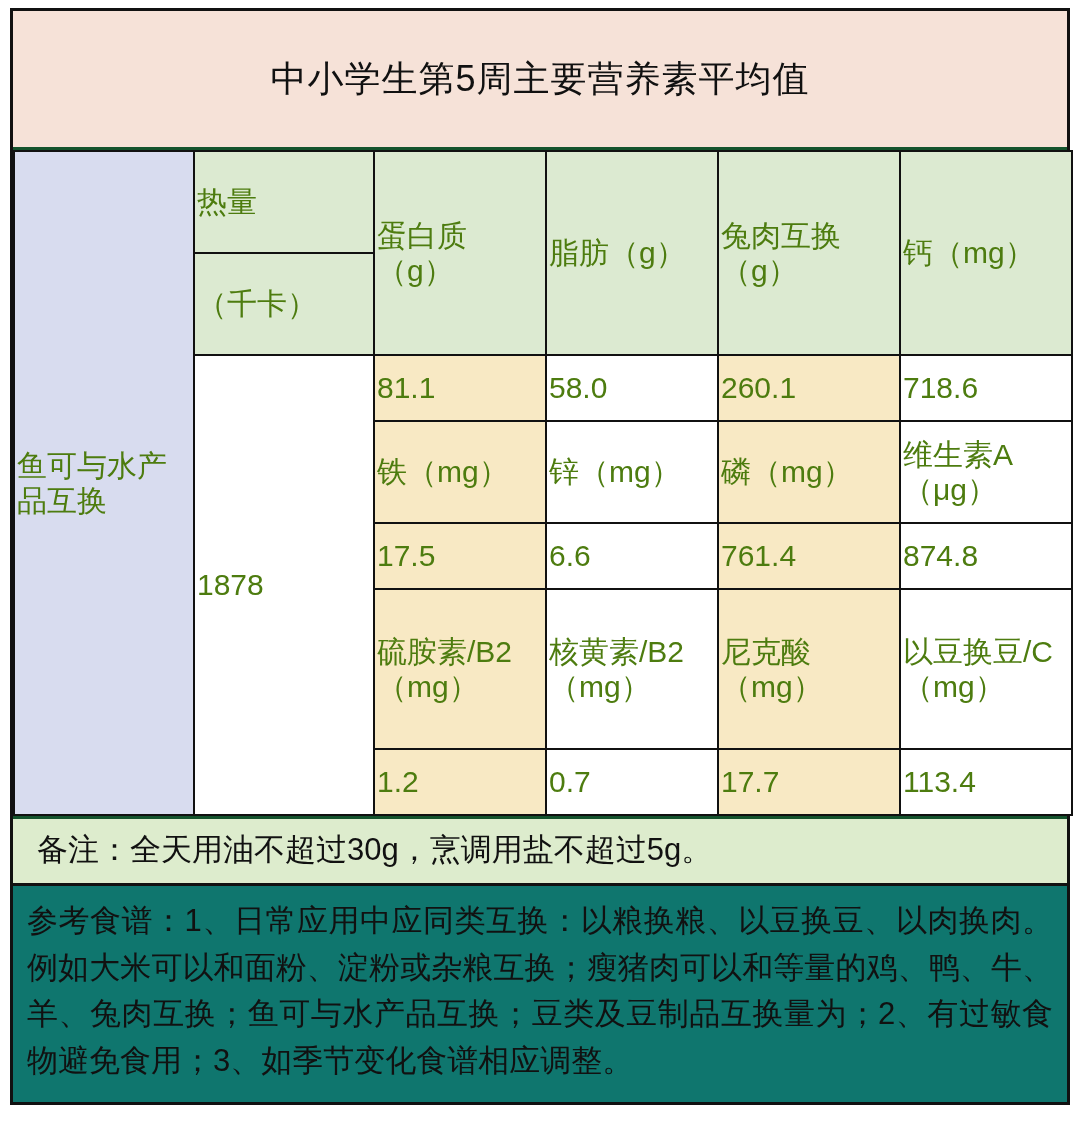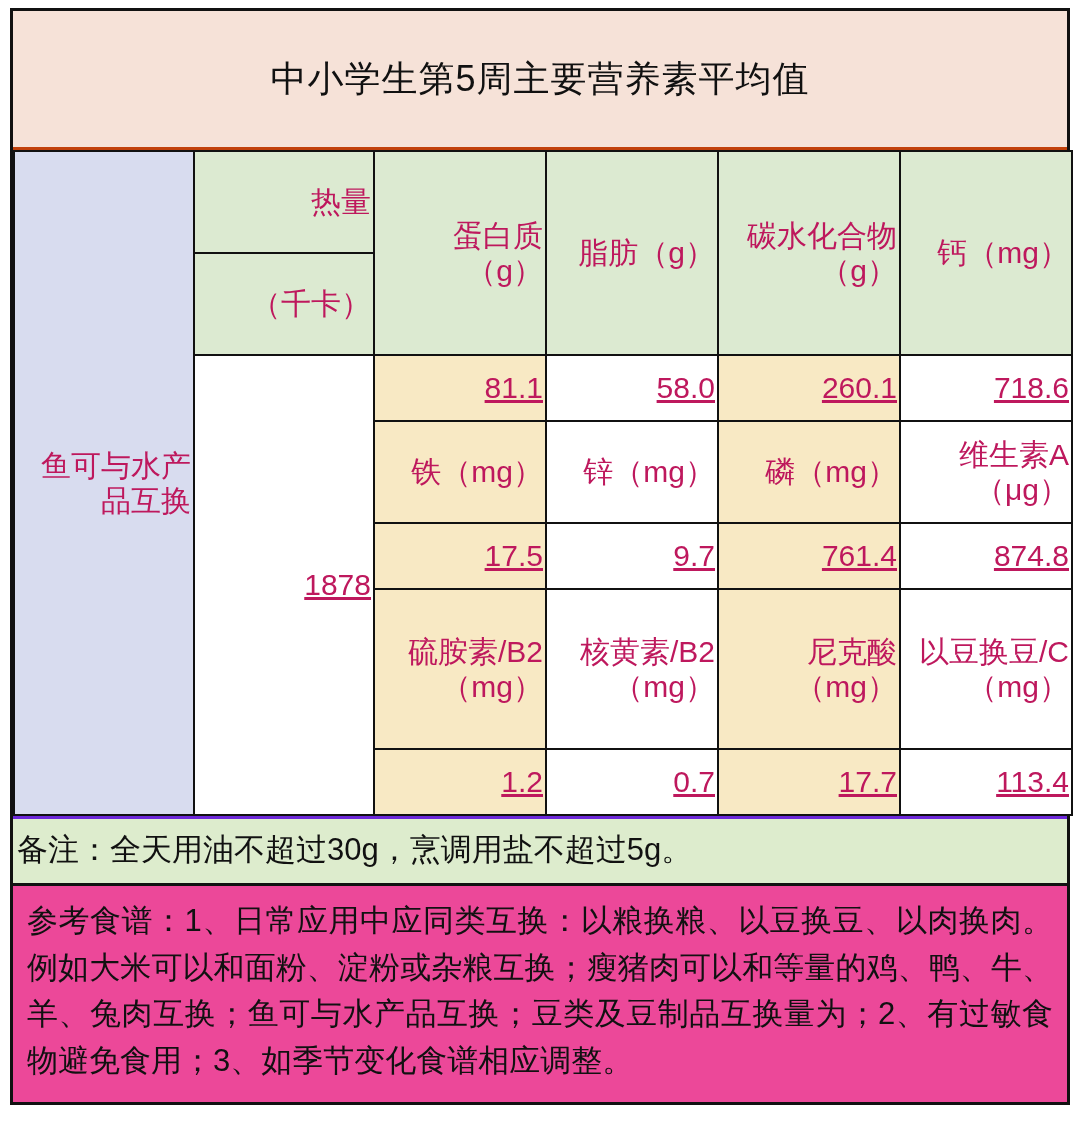--- a/index.html
+++ b/index.html
@@ -14,44 +14,44 @@
     color: #1a1a1a;
   }
   .sheet {
     width: 1060px;
     margin: 8px auto 0 auto;
     border: 3px solid #111111;
     box-sizing: border-box;
   }
   .title-row {
     background: #f6e2d8;
-    border-bottom: 3px solid #c2410c;
+    border-bottom: 3px solid #14532d;
     height: 136px;
     display: flex;
     align-items: center;
     justify-content: center;
   }
   .title-text {
     font-size: 36px;
     letter-spacing: 1px;
     color: #111111;
   }
   table.grid {
     border-collapse: collapse;
     width: 100%;
     table-layout: fixed;
   }
   table.grid td {
     border: 2px solid #111111;
-    text-align: right;
+    text-align: left;
     vertical-align: middle;
     font-size: 30px;
     line-height: 1.18;
     padding: 4px 2px;
-    color: #be185d;
+    color: #4d7c0f;
   }
   .col-label { width: 180px; }
   .col-energy { width: 180px; }
   .col-a { width: 172px; }
   .col-b { width: 172px; }
   .col-c { width: 182px; }
   .col-d { width: 172px; }
 
   .cell-label {
     background: #d8dcef;
@@ -73,34 +73,34 @@
   .cell-cream {
     background: #f8e9c4;
   }
   .cell-white {
     background: #ffffff;
   }
   .energy-value {
     background: #ffffff;
     font-size: 31px;
   }
-  .row-val td { height: 56px; text-decoration: underline; }
+  .row-val td { height: 56px; }
   .row-head td { height: 92px; }
   .row-head-tall td { height: 150px; }
 
   .note-row {
     background: #ddeccd;
-    border-top: 3px solid #6d28d9;
+    border-top: 3px solid #14532d;
     border-bottom: 3px solid #111111;
-    padding: 10px 12px 12px 4px;
+    padding: 10px 12px 12px 24px;
     font-size: 31px;
     color: #111111;
   }
   .recipe-row {
-    background: #ec4899;
+    background: #0f766e;
     padding: 12px 14px 18px 14px;
     font-size: 31px;
     line-height: 1.5;
     color: #111111;
     text-align: justify;
   }
 </style>
 </head>
 <body>
 
@@ -119,21 +119,21 @@
       <col class="col-c">
       <col class="col-d">
     </colgroup>
     <tbody>
 
       <tr class="row-head">
         <td class="cell-label" rowspan="7">鱼可与水产品互换</td>
         <td class="cell-head-energy">热量</td>
         <td class="cell-head-green" rowspan="2">蛋白质（g）</td>
         <td class="cell-head-green" rowspan="2">脂肪（g）</td>
-        <td class="cell-head-green" rowspan="2">碳水化合物（g）</td>
+        <td class="cell-head-green" rowspan="2">兔肉互换（g）</td>
         <td class="cell-head-green" rowspan="2">钙（mg）</td>
       </tr>
       <tr class="row-head">
         <td class="cell-head-energy2">（千卡）</td>
       </tr>
 
       <tr class="row-val">
         <td class="energy-value" rowspan="5">1878</td>
         <td class="cell-cream">81.1</td>
         <td class="cell-white">58.0</td>
@@ -143,21 +143,21 @@
 
       <tr class="row-head">
         <td class="cell-cream">铁（mg）</td>
         <td class="cell-white">锌（mg）</td>
         <td class="cell-cream">磷（mg）</td>
         <td class="cell-white">维生素A（μg）</td>
       </tr>
 
       <tr class="row-val">
         <td class="cell-cream">17.5</td>
-        <td class="cell-white">9.7</td>
+        <td class="cell-white">6.6</td>
         <td class="cell-cream">761.4</td>
         <td class="cell-white">874.8</td>
       </tr>
 
       <tr class="row-head-tall">
         <td class="cell-cream">硫胺素/B2（mg）</td>
         <td class="cell-white">核黄素/B2（mg）</td>
         <td class="cell-cream">尼克酸（mg）</td>
         <td class="cell-white">以豆换豆/C（mg）</td>
       </tr>

